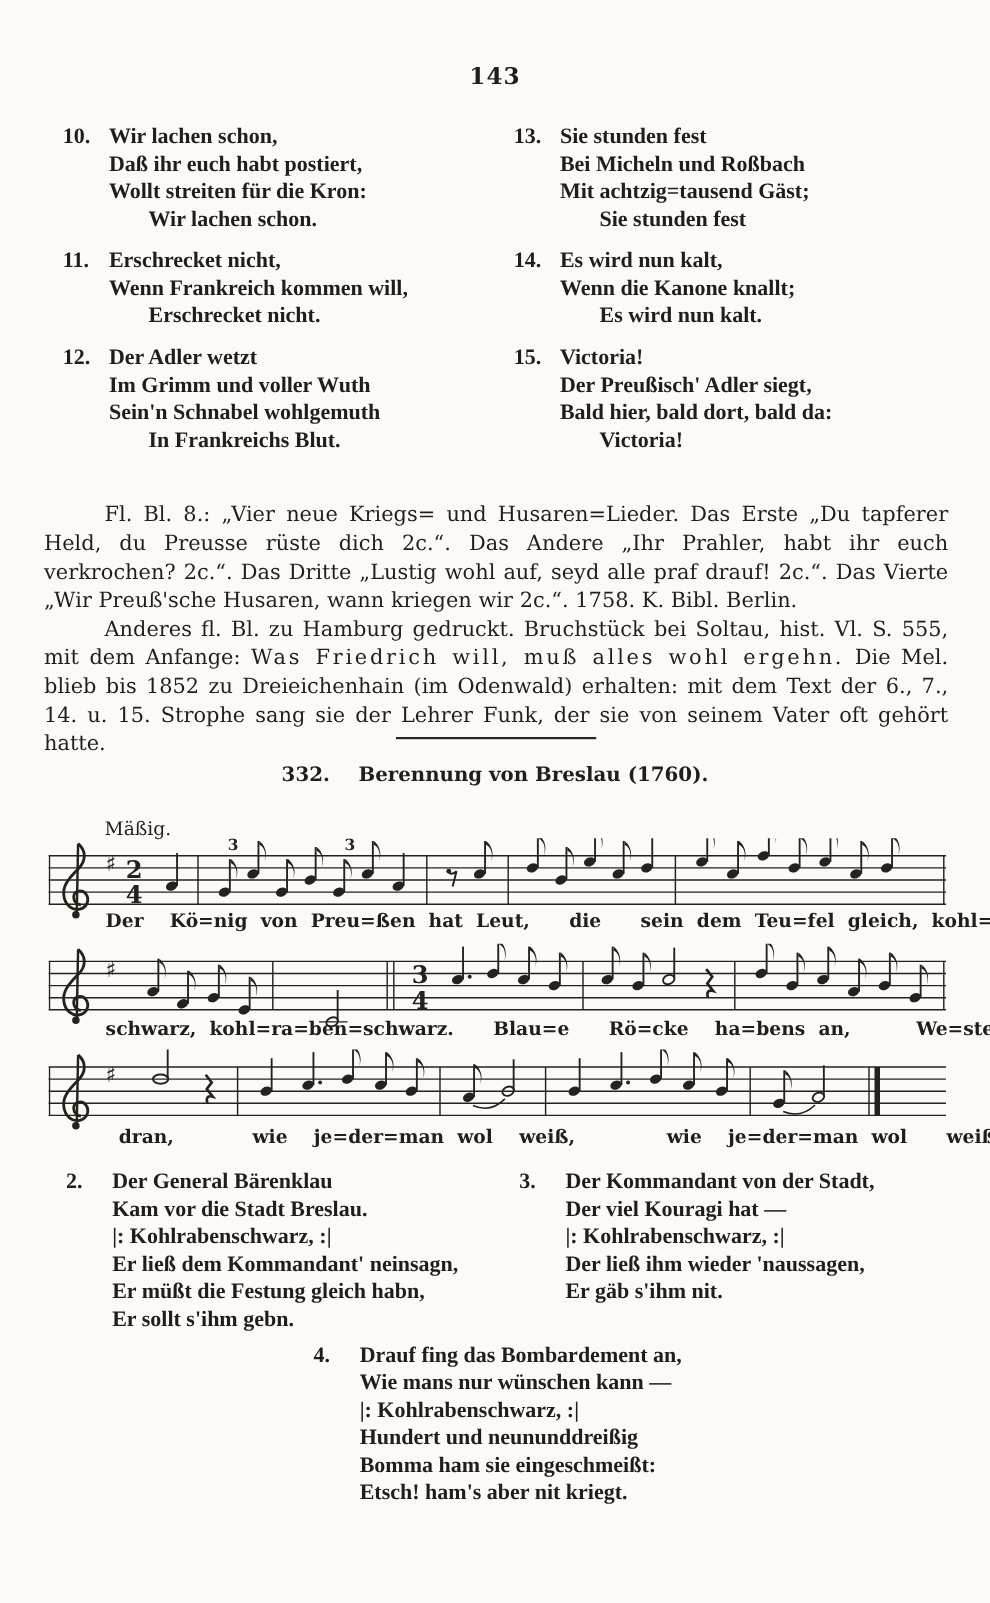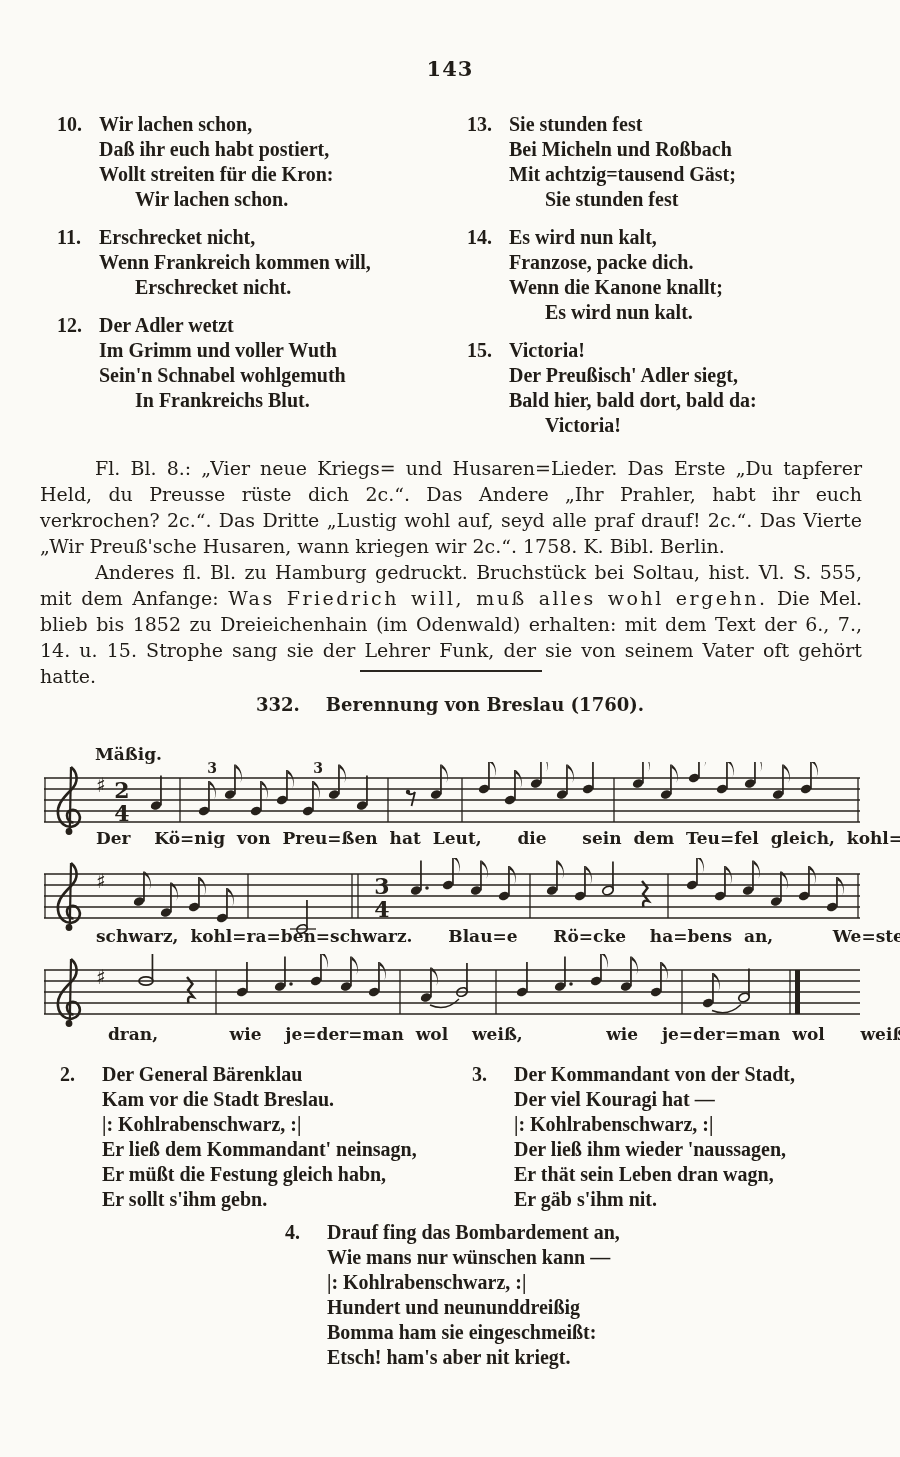--- a/index.html
+++ b/index.html
@@ -19,21 +19,21 @@
   .verse .l4{padding-left:36px;}
   #verses-top{top:112px;left:57px;width:806px;display:grid;grid-template-columns:410px 1fr;column-gap:0;}
   
   #prose{top:455px;left:40px;width:822px;font-size:19px;line-height:26px;text-align:justify;}
   #prose p{margin:0;text-indent:55px;}
   #prose .emph{letter-spacing:2.5px;}
   #rule{top:670px;left:360px;width:182px;height:2px;background:#2a2620;}
   
   #heading{top:694px;left:0;width:100%;text-align:center;font-size:18px;font-weight:bold;}
   #heading .hnum{margin-right:26px;}
-  #tempo{top:744px;left:95px;font-size:17px;font-weight:bold;}
+  #tempo{top:744px;left:95px;font-size:17px;font-weight:normal;}
   #melnote{top:744px;right:60px;font-size:17px;font-weight:bold;}
   
   .staff-svg{position:absolute;left:44px;width:816px;height:80px;color:#26211b;}
   .lyrics{position:absolute;left:44px;width:816px;padding-left:52px;box-sizing:border-box;
           font-size:17px;font-weight:bold;white-space:pre;word-spacing:6px;}
   #sys1{top:762px;} #lyr1{top:828px;}
   #sys2{top:858px;} #lyr2{top:926px;}
   #sys3{top:954px;} #lyr3{top:1024px;}
   svg text{font-family:"DejaVu Serif","Liberation Serif",serif;fill:currentColor;}
   .tsig{font-size:22px;font-weight:bold;}
@@ -79,21 +79,20 @@
       <div class="verse">
         <span class="num">13.</span>
         <div class="line">Sie stunden fest</div>
         <div class="line">Bei Micheln und Roßbach</div>
         <div class="line">Mit achtzig=tausend Gäst;</div>
         <div class="line l4">Sie stunden fest</div>
       </div>
       <div class="verse">
         <span class="num">14.</span>
         <div class="line">Es wird nun kalt,</div>
-        <div class="line">Franzose, packe dich.</div>
         <div class="line">Wenn die Kanone knallt;</div>
         <div class="line l4">Es wird nun kalt.</div>
       </div>
       <div class="verse">
         <span class="num">15.</span>
         <div class="line">Victoria!</div>
         <div class="line">Der Preußisch' Adler siegt,</div>
         <div class="line">Bald hier, bald dort, bald da:</div>
         <div class="line l4">Victoria!</div>
       </div>
@@ -282,21 +281,20 @@
       <div class="line">Er ließ dem Kommandant' neinsagn,</div>
       <div class="line">Er müßt die Festung gleich habn,</div>
       <div class="line">Er sollt s'ihm gebn.</div>
     </div>
     <div class="verse">
       <span class="num">3.</span>
       <div class="line">Der Kommandant von der Stadt,</div>
       <div class="line">Der viel Kouragi hat —</div>
       <div class="line">|: Kohlrabenschwarz, :|</div>
       <div class="line">Der ließ ihm wieder 'naussagen,</div>
-      <div class="line">Er thät sein Leben dran wagn,</div>
       <div class="line">Er gäb s'ihm nit.</div>
     </div>
   </div>
 
   <div id="verse4" class="abs">
     <div class="verse">
       <span class="num">4.</span>
       <div class="line">Drauf fing das Bombardement an,</div>
       <div class="line">Wie mans nur wünschen kann —</div>
       <div class="line">|: Kohlrabenschwarz, :|</div>

